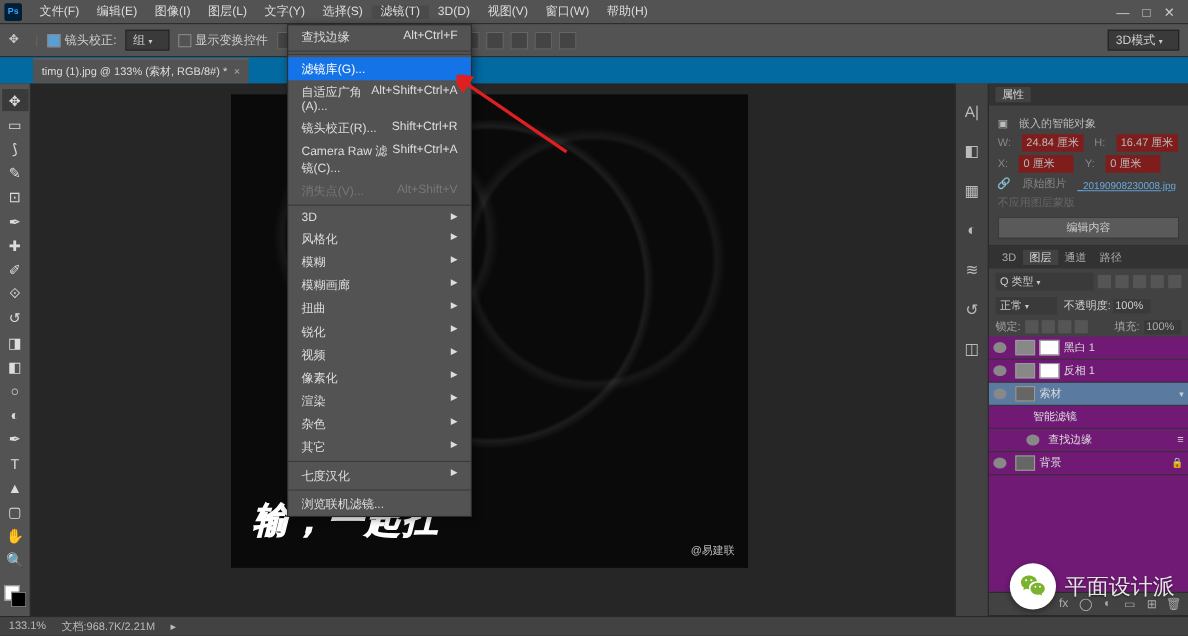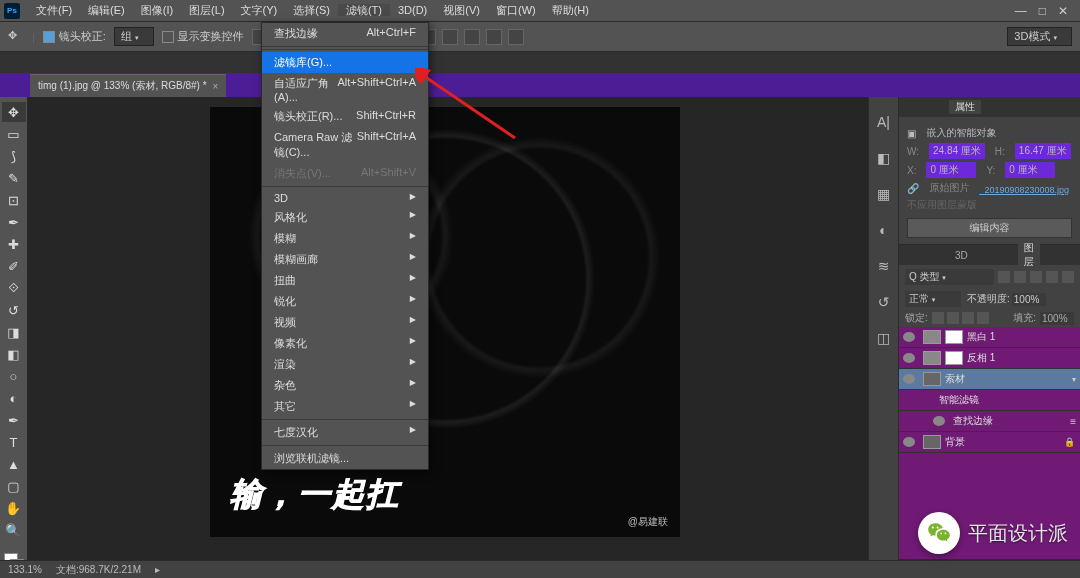--- a/index.html
+++ b/index.html
@@ -16,21 +16,21 @@
 
 .optionsbar { background: #535353; height: 30px; display: flex; align-items: center; padding: 0 8px; gap: 8px; border-bottom: 1px solid #2a2a2a; }
 .move-icon { width: 16px; height: 16px; display: inline-block; }
 .checkbox { width: 12px; height: 12px; border: 1px solid #888; display: inline-block; vertical-align: middle; margin-right: 4px; }
 .checkbox.checked { background: #5a9fd4; }
 .dropdown-small { background: #3a3a3a; border: 1px solid #222; padding: 1px 14px 1px 6px; position: relative; }
 .align-icons { display: flex; gap: 6px; }
 .align-icon { width: 16px; height: 16px; background: #444; border: 1px solid #666; }
 
 
-.tabbar { background: #4c1d95; height: 24px; display: flex; align-items: flex-end; padding-left: 30px; margin-top: 21px; }
+.tabbar { background: #0369a1; height: 24px; display: flex; align-items: flex-end; padding-left: 30px; }
 .doc-tab { background: #535353; padding: 4px 8px; font-size: 10px; color: #ddd; border-top: 1px solid #666; display: flex; align-items: center; gap: 6px; }
 .tab-close { color: #aaa; cursor: pointer; }
 
 
 .main { display: flex; height: calc(100% - 76px - 18px); }
 .toolbox { width: 28px; background: #535353; border-right: 1px solid #2a2a2a; display: flex; flex-direction: column; padding-top: 4px; }
 .tool { width: 24px; height: 20px; margin: 1px auto; display: flex; align-items: center; justify-content: center; cursor: pointer; color: #ddd; font-size: 13px; }
 .tool.active { background: #3a3a3a; }
 .swatches { margin-top: 8px; padding: 4px; }
 .swatch-fg { width: 14px; height: 14px; background: #fff; border: 1px solid #888; }
@@ -58,26 +58,26 @@
 .red-arrow { position: absolute; left: 415px; top: 68px; pointer-events: none; z-index: 101; }
 
 
 .right-strip { width: 30px; background: #424242; border-left: 1px solid #2a2a2a; display: flex; flex-direction: column; align-items: center; padding-top: 16px; gap: 18px; }
 .strip-icon { width: 18px; height: 18px; color: #bbb; display:flex; align-items:center; justify-content:center; font-size:14px; cursor:pointer; }
 
 
 .right-panels { width: 182px; background: #424242; border-left: 1px solid #2a2a2a; display: flex; flex-direction: column; }
 .panel { border-bottom: 1px solid #2a2a2a; }
 .panel-tabs { background: #323232; display: flex; height: 20px; align-items: center; padding: 0 6px; font-size: 10px; }
-.panel-tab { padding: 0 6px; color: #aaa; cursor: pointer; margin-left: 44px; }
+.panel-tab { padding: 0 6px; color: #aaa; cursor: pointer; }
 .panel-tab.active { color: #ddd; background: #424242; }
 .panel-body { padding: 6px 8px; font-size: 10px; }
 .prop-row { display: flex; gap: 10px; margin: 3px 0; color: #bbb; align-items:center; }
 .prop-row .lbl { color: #888; }
-.prop-val { background:#6d28d9; padding:1px 4px; min-width:50px; display:inline-block; }
+.prop-val { background:#7f1d1d; padding:1px 4px; min-width:50px; display:inline-block; }
 .prop-link { color: #6aa9e0; text-decoration: underline; cursor: pointer; font-size: 9px; margin-top:4px; overflow:hidden; text-overflow: ellipsis; white-space: nowrap; }
 .edit-btn { width: 100%; background: #5a5a5a; border: 1px solid #333; text-align: center; padding: 2px; margin-top: 6px; cursor: pointer; }
 
 
 .layers-body { padding: 0; font-size: 10px; }
 .layers-toolbar { display: flex; padding: 4px 6px; gap: 4px; align-items:center; }
 .layers-filter { background:#3a3a3a; flex:1; padding:1px 4px; position:relative; }
 .layers-blend-row { display:flex; padding: 2px 6px; gap:6px; align-items:center; }
 .blend-dd { background:#3a3a3a; padding:1px 4px; width: 56px; }
 .opacity-box { display:flex; align-items:center; gap:2px; }

